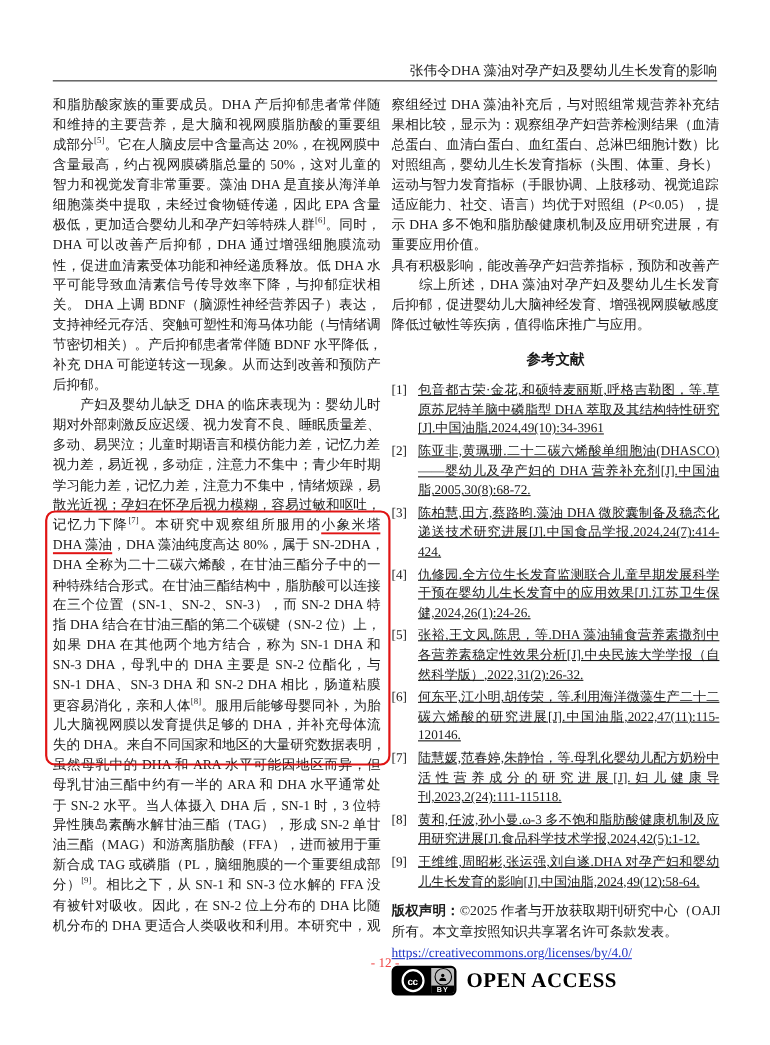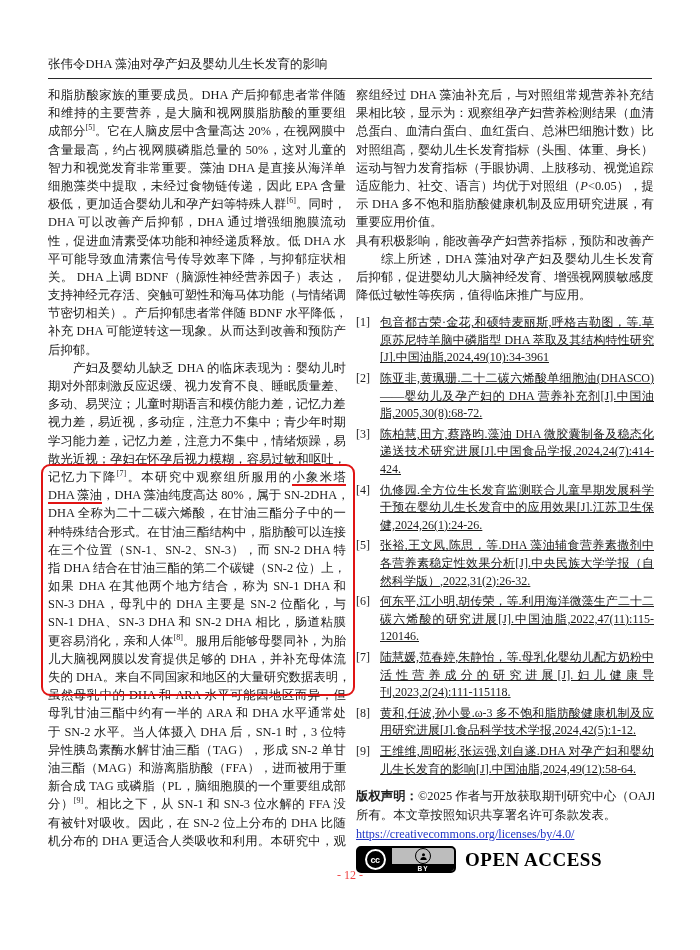--- a/index.html
+++ b/index.html
@@ -4,22 +4,22 @@
 <style>
   html,body{margin:0;padding:0;}
   body{
     width:700px;height:950px;position:relative;background:#ffffff;
     font-family:"Liberation Serif","DejaVu Serif",serif;
     color:#1b1b1b;overflow:hidden;
   }
   
   .hdr{
     position:absolute;left:48px;top:56px;width:604px;
-    display:flex;justify-content:flex-start;align-items:flex-end;
-    font-size:12.5px;border-bottom:1.5px solid #2a2a2a;padding-bottom:5px;
+    display:flex;justify-content:flex-end;align-items:flex-end;
+    font-size:12.5px;border-bottom:1.5px solid #2a2a2a;
   }
   
   .col{position:absolute;top:86px;width:298px;font-size:12.4px;line-height:18.2px;}
   .col-left{left:48px;}
   .col-right{left:356px;}
   .ln{
     height:18.2px;white-space:nowrap;overflow:hidden;
     text-align:justify;text-align-last:justify;
   }
   .ln.end{text-align-last:left;}
@@ -38,21 +38,21 @@
   .reflist{margin-top:10px;}
   .ref{display:flex;margin-bottom:3px;font-size:12px;line-height:17.6px;}
   .ref-label{width:24px;flex:none;}
   .ref-text{flex:1;text-align:justify;text-decoration:underline;}
   
   .cr{margin-top:9px;font-size:12.4px;}
   .cr .ln{height:19px;line-height:19px;}
   .license{font-size:12.2px;line-height:18px;color:#1f35c5;text-decoration:underline;cursor:pointer;display:inline-block;}
   
   .badge-row{display:flex;align-items:center;gap:9px;margin-top:3px;}
-  .ccbadge{width:100px;height:27px;border:2px solid #000;border-radius:5px;display:flex;overflow:hidden;background:#000;box-sizing:border-box;}
+  .ccbadge{width:59px;height:27px;border:2px solid #000;border-radius:5px;display:flex;overflow:hidden;background:#000;box-sizing:border-box;}
   .cc-left{width:34px;display:flex;align-items:center;justify-content:center;background:#000;}
   .cc-circle{width:17px;height:17px;border:2px solid #fff;border-radius:50%;color:#fff;
     font-family:"Liberation Sans","DejaVu Sans",sans-serif;font-weight:bold;font-size:9px;
     display:flex;align-items:center;justify-content:center;letter-spacing:-0.5px;}
   .cc-right{flex:1;display:flex;flex-direction:column;background:#bdbdbd;}
   .cc-person-wrap{flex:1;display:flex;align-items:center;justify-content:center;}
   .cc-person{width:14px;height:14px;border:1.6px solid #000;border-radius:50%;background:#bdbdbd;
     display:flex;align-items:center;justify-content:center;}
   .cc-by{height:9px;background:#000;color:#fff;text-align:center;
     font-family:"Liberation Sans","DejaVu Sans",sans-serif;font-size:6.5px;line-height:9px;font-weight:bold;letter-spacing:1px;}
@@ -123,20 +123,21 @@
       <div class="ln"><span>对照组高，婴幼儿生长发育指标（头围、体重、身长）、</span></div>
       <div class="ln"><span>运动与智力发育指标（手眼协调、上肢移动、视觉追踪、</span></div>
       <div class="ln"><span>适应能力、社交、语言）均优于对照组（</span><span class="i">P</span><span>&lt;0.05），提</span></div>
       <div class="ln"><span>示 DHA 多不饱和脂肪酸健康机制及应用研究进展，有</span></div>
       <div class="ln end"><span>重要应用价值。</span></div>
       <div class="ln"><span>具有积极影响，能改善孕产妇营养指标，预防和改善产</span></div>
       <div class="ln ind"><span>综上所述，DHA 藻油对孕产妇及婴幼儿生长发育</span></div>
       <div class="ln"><span>后抑郁，促进婴幼儿大脑神经发育、增强视网膜敏感度、</span></div>
       <div class="ln end"><span>降低过敏性等疾病，值得临床推广与应用。</span></div>
     </div>
+  <div class="ref-heading">参考文献</div>
   <div class="reflist">
       <div class="ref">
         <span class="ref-label">[1]</span>
         <span class="ref-text">包音都古荣·金花,和硕特麦丽斯,呼格吉勒图，等.草原苏尼特羊脑中磷脂型 DHA 萃取及其结构特性研究[J].中国油脂,2024,49(10):34-3961</span>
       </div>
       <div class="ref">
         <span class="ref-label">[2]</span>
         <span class="ref-text">陈亚非,黄珮珊.二十二碳六烯酸单细胞油(DHASCO)——婴幼儿及孕产妇的 DHA 营养补充剂[J].中国油脂,2005,30(8):68-72.</span>
       </div>
       <div class="ref">

